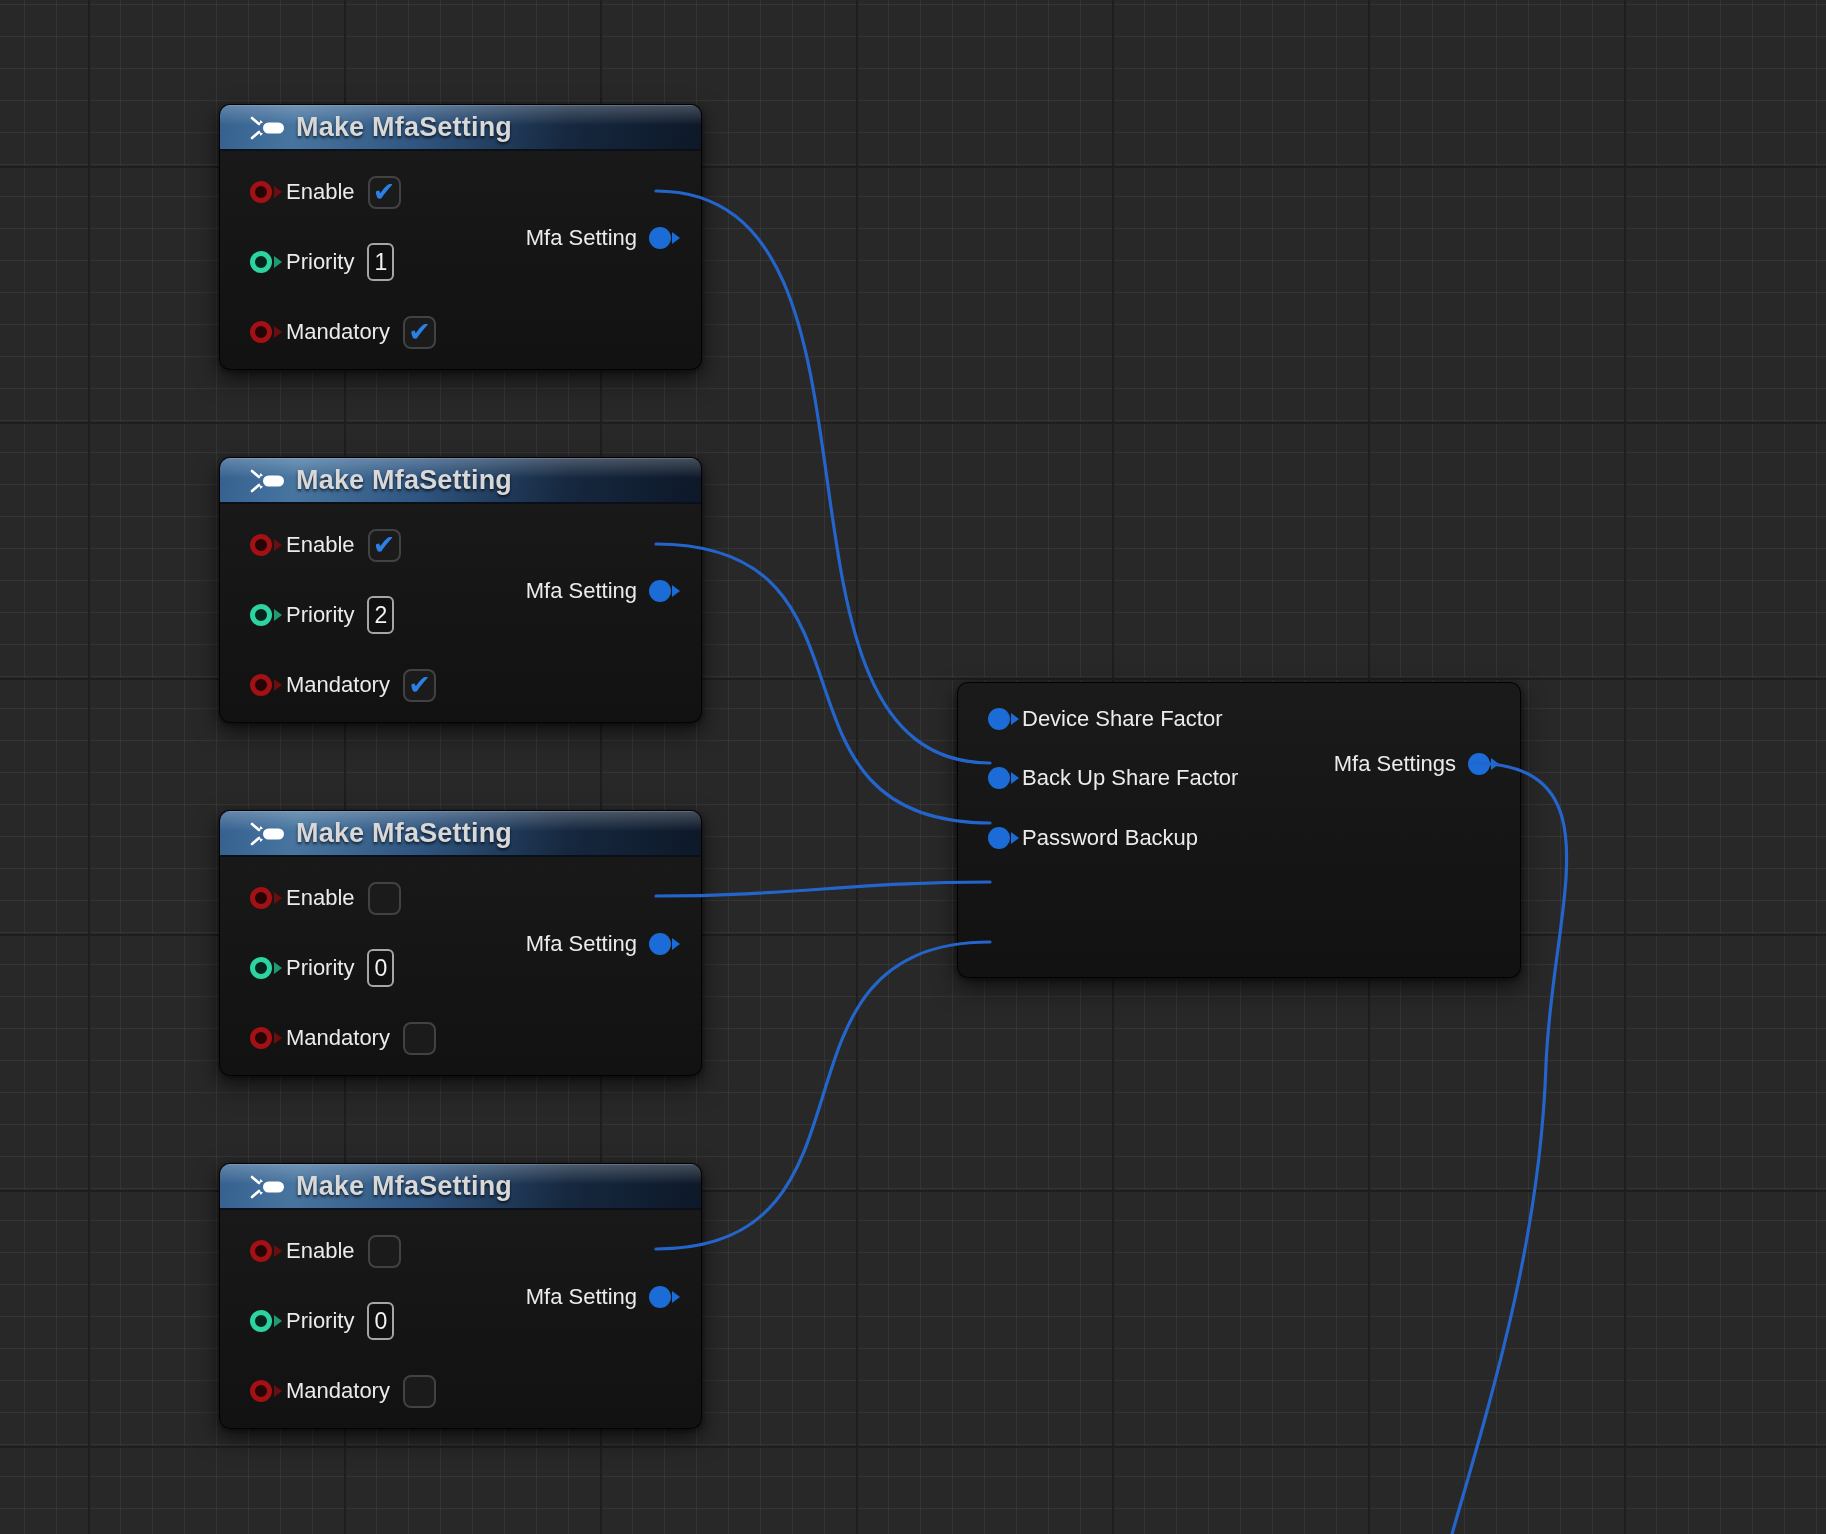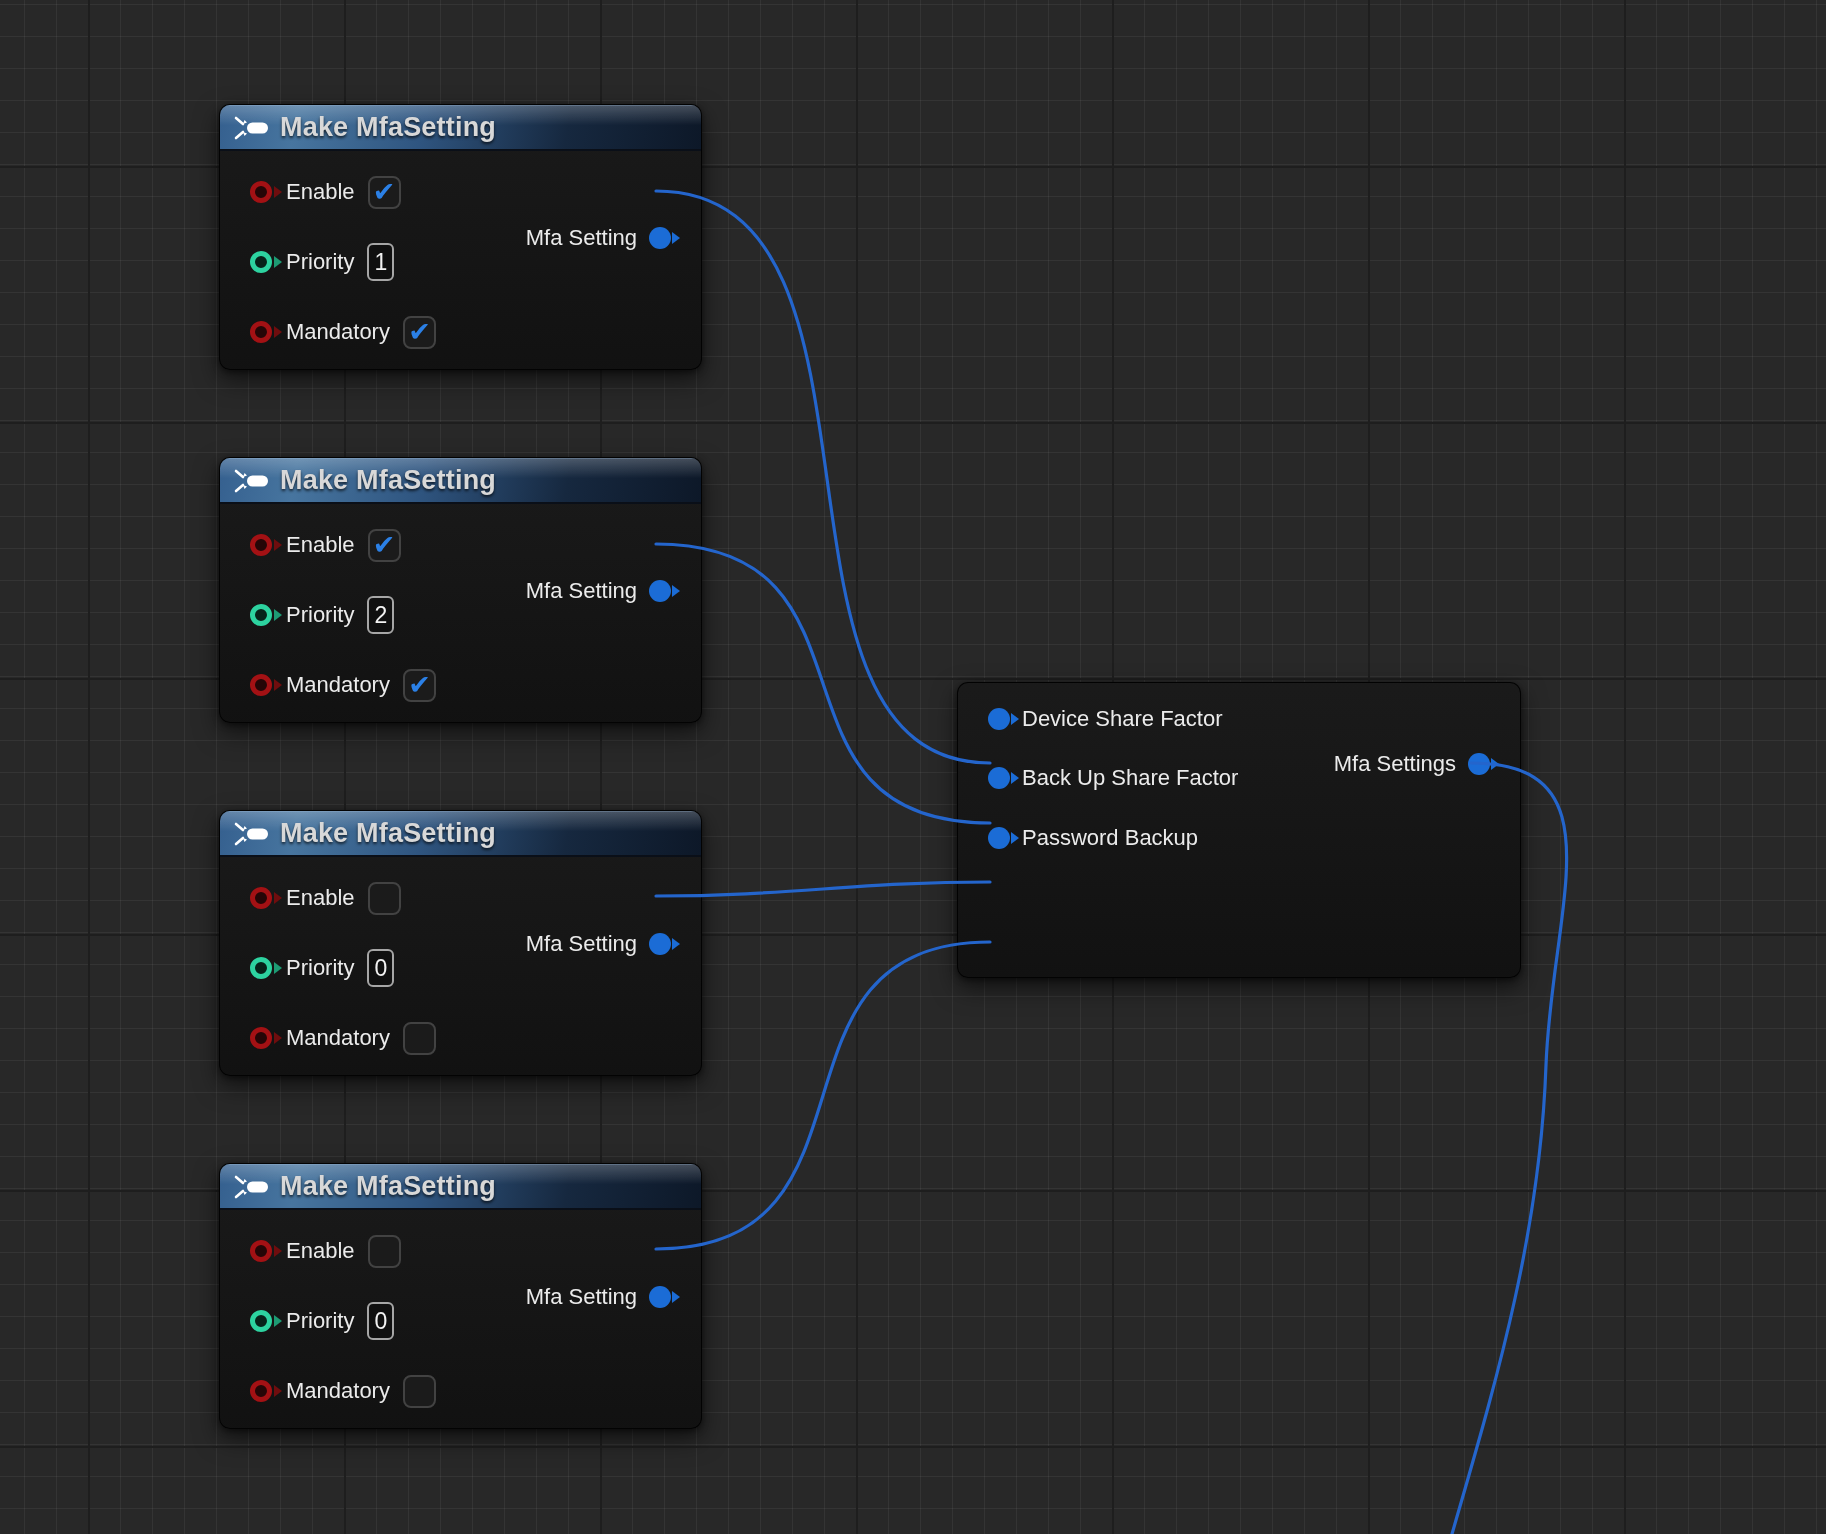--- a/index.html
+++ b/index.html
@@ -18,21 +18,21 @@
   .node{
     position:absolute; border-radius:11px; overflow:visible;
     box-shadow:0 10px 24px rgba(0,0,0,.55), 0 2px 6px rgba(0,0,0,.5);
   }
   .node-inner{
     border-radius:11px; overflow:hidden; width:100%; height:100%;
     border:1px solid rgba(0,0,0,.85); box-sizing:border-box;
     background:linear-gradient(180deg, rgba(26,26,26,.97), rgba(17,17,17,.97));
   }
   .node-header{
-    height:46px; display:flex; align-items:center; padding:0 14px; box-sizing:border-box;
+    height:46px; display:flex; align-items:center; padding:0 30px; box-sizing:border-box;
     background:
       linear-gradient(180deg, rgba(255,255,255,.22), rgba(255,255,255,0) 45%),
       linear-gradient(100deg, #35608f 0%, #47759f 16%, #2f5580 42%, #16283f 72%, #0d1828 100%);
     border-bottom:2px solid #0a0f18;
     border-top:1px solid rgba(190,210,230,.45);
   }
   .node-icon{width:36px; height:24px; margin-right:10px; flex:0 0 auto; display:block;}
   .node-title{
     color:#d8d8d8; font-size:27px; font-weight:bold; letter-spacing:.2px;
     text-shadow:0 2px 3px rgba(0,0,0,.7); white-space:nowrap;

